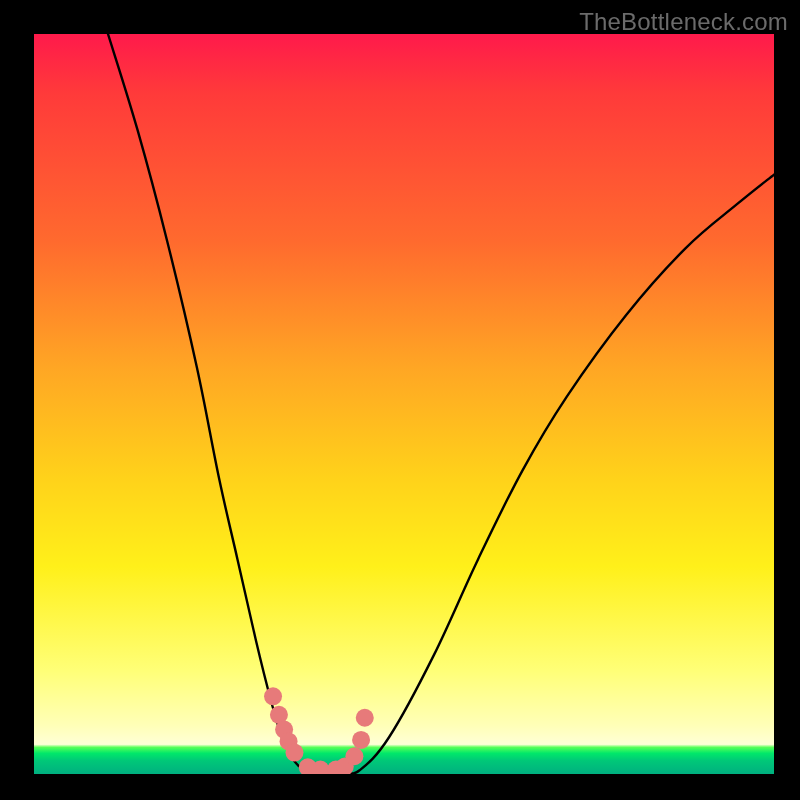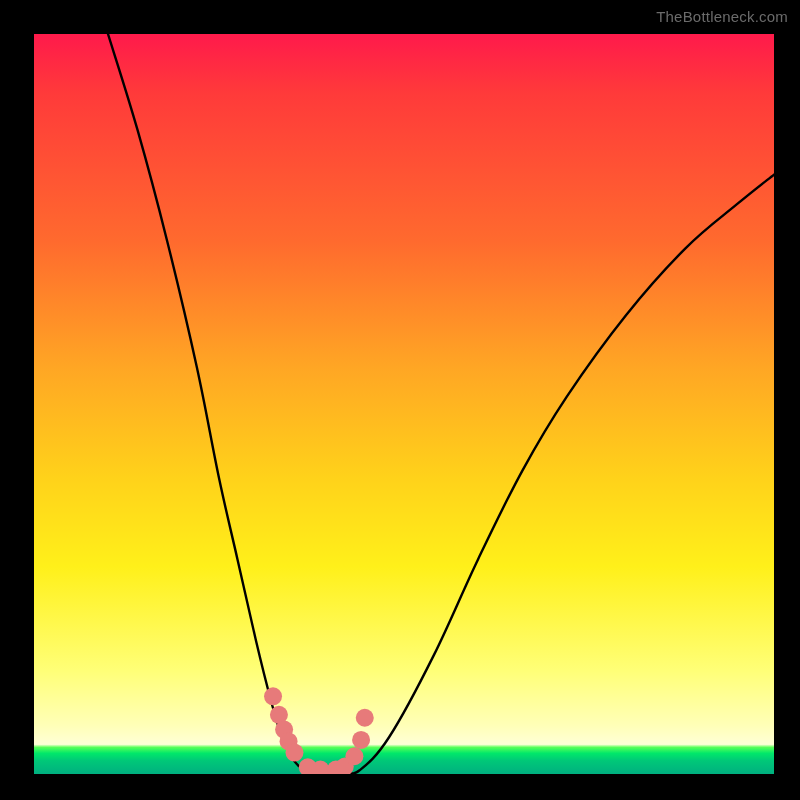--- a/index.html
+++ b/index.html
@@ -48,21 +48,21 @@
     left: 0;
     top: 0;
     width: 740px;
     height: 740px;
   }
   .watermark {
     position: absolute;
     top: 8px;
     right: 12px;
     color: #6b6b6b;
-    font-size: 15px;
+    font-size: 24px;
     letter-spacing: 0.2px;
     user-select: none;
   }
 </style>
 </head>
 <body>
 
 <div class="frame">
   <div class="plot">
     <svg class="curves" viewBox="0 0 740 740" preserveAspectRatio="none">

